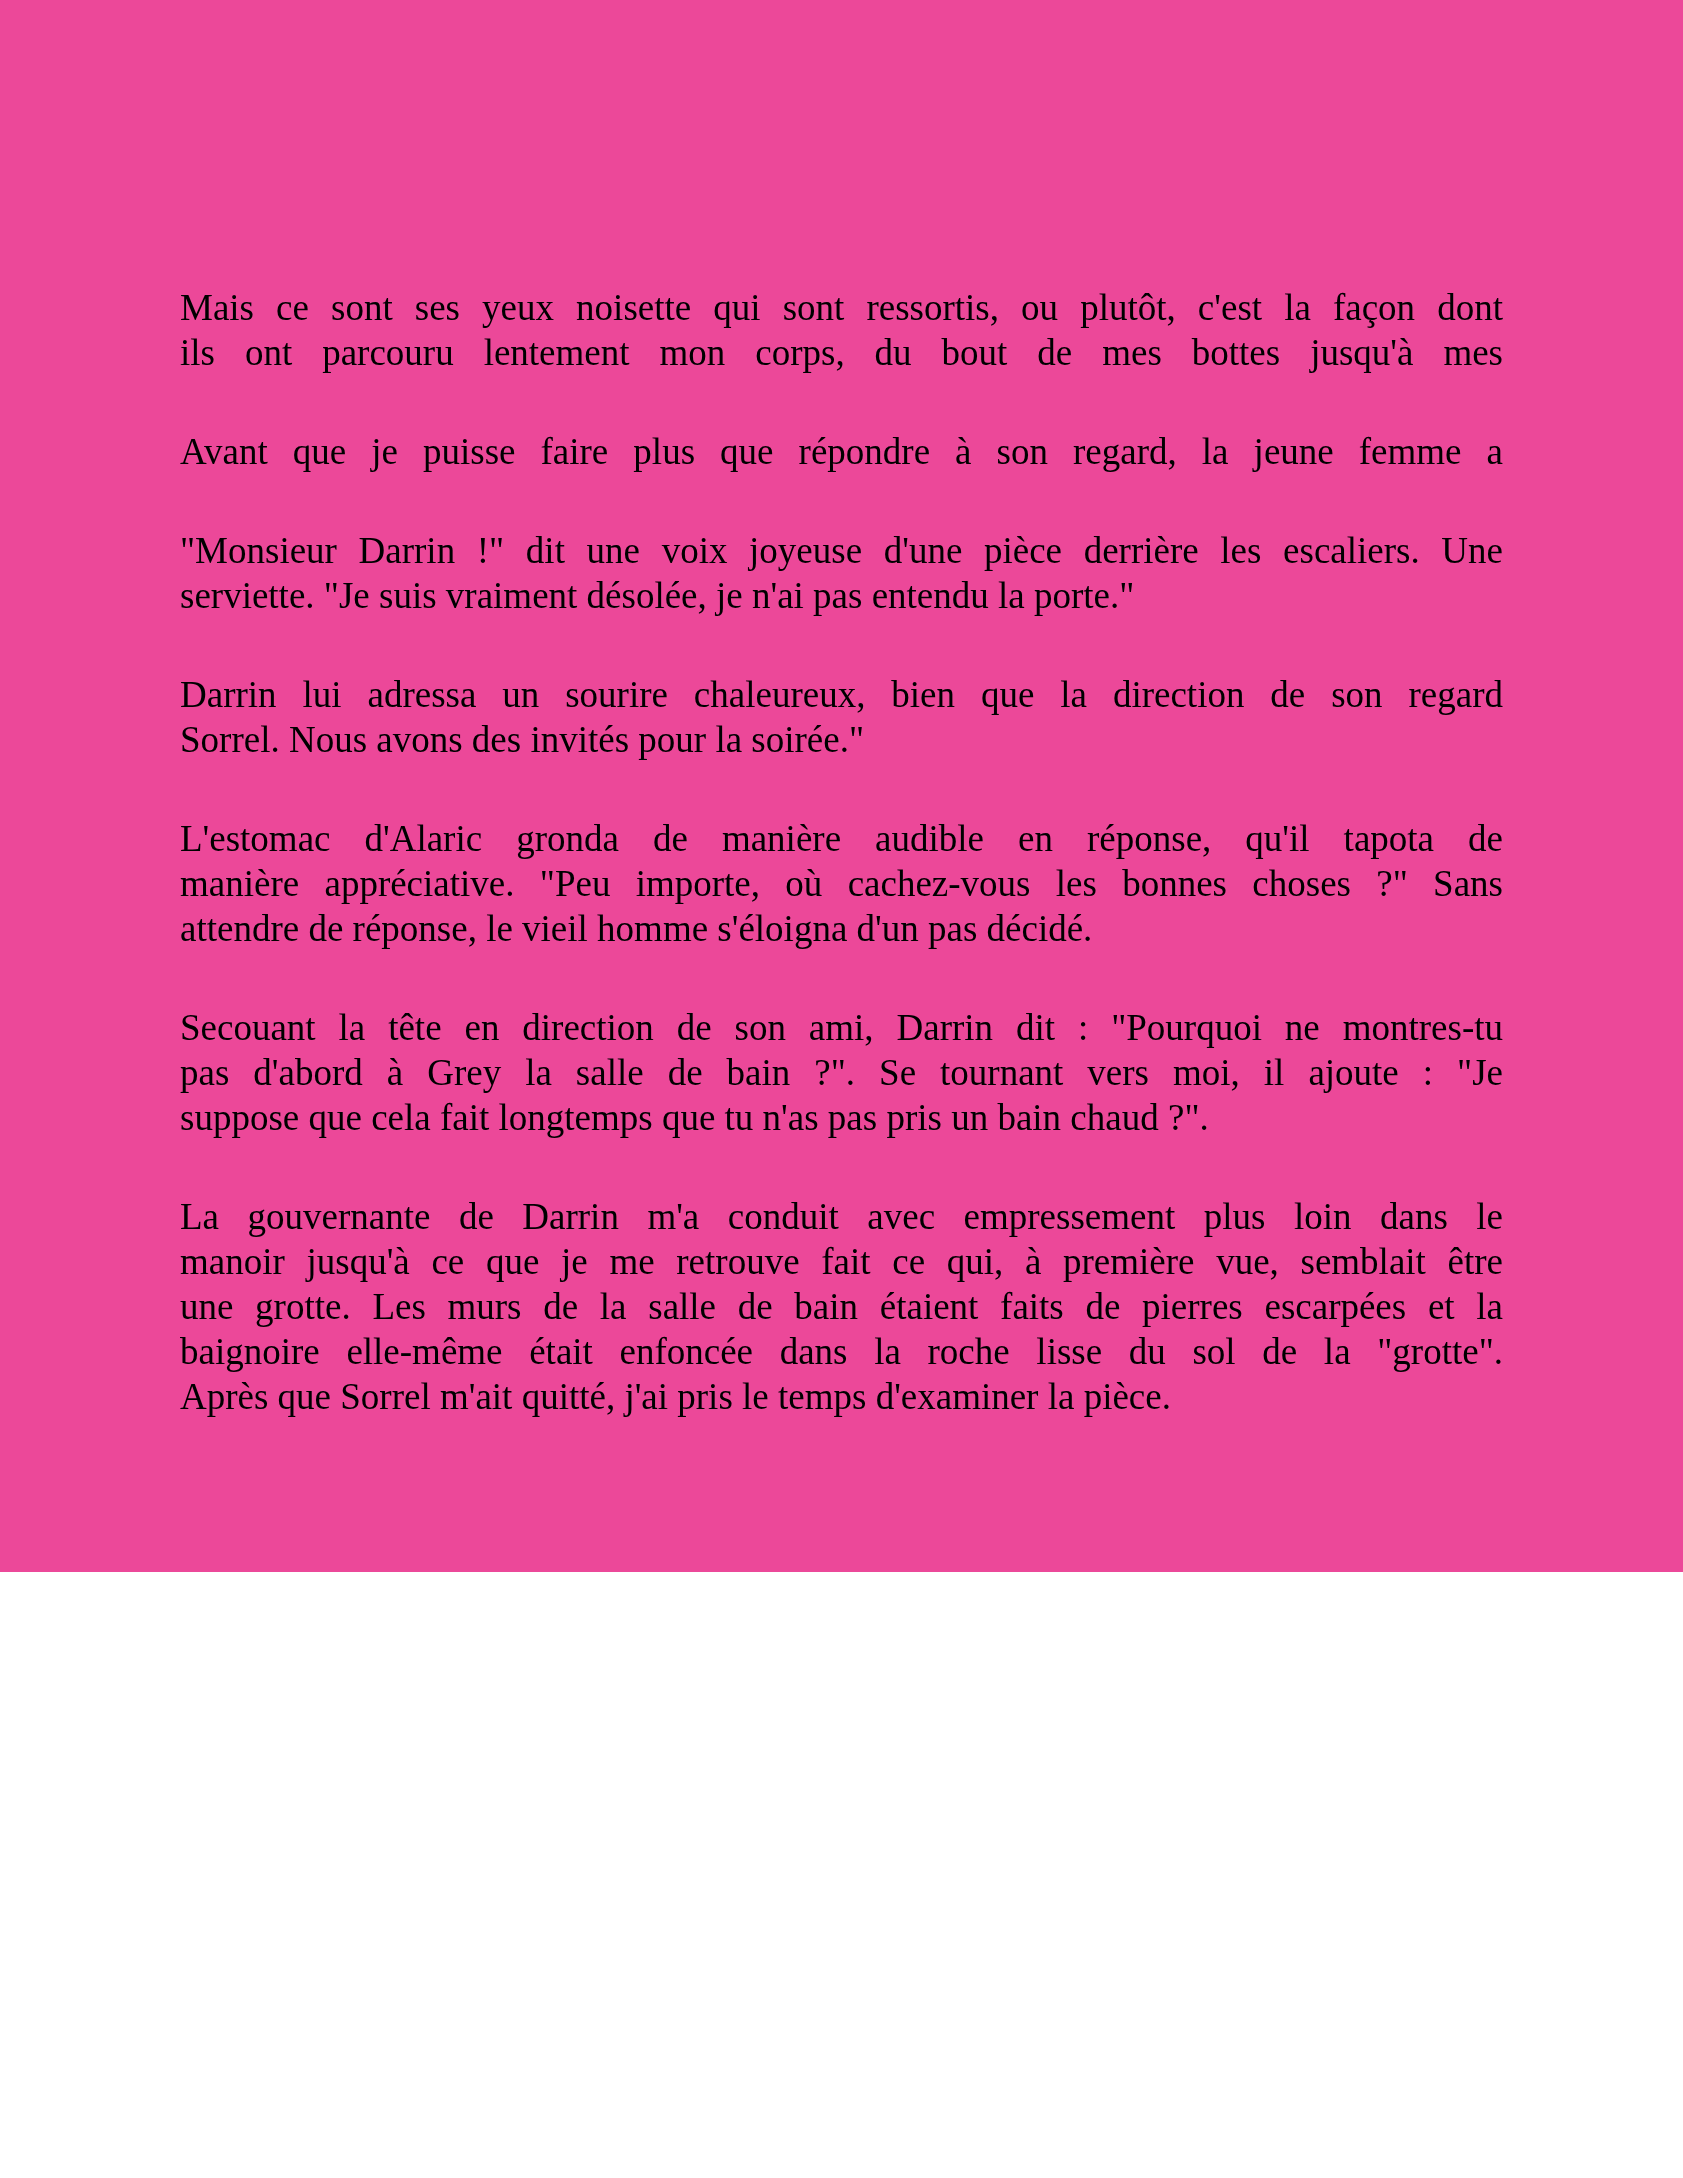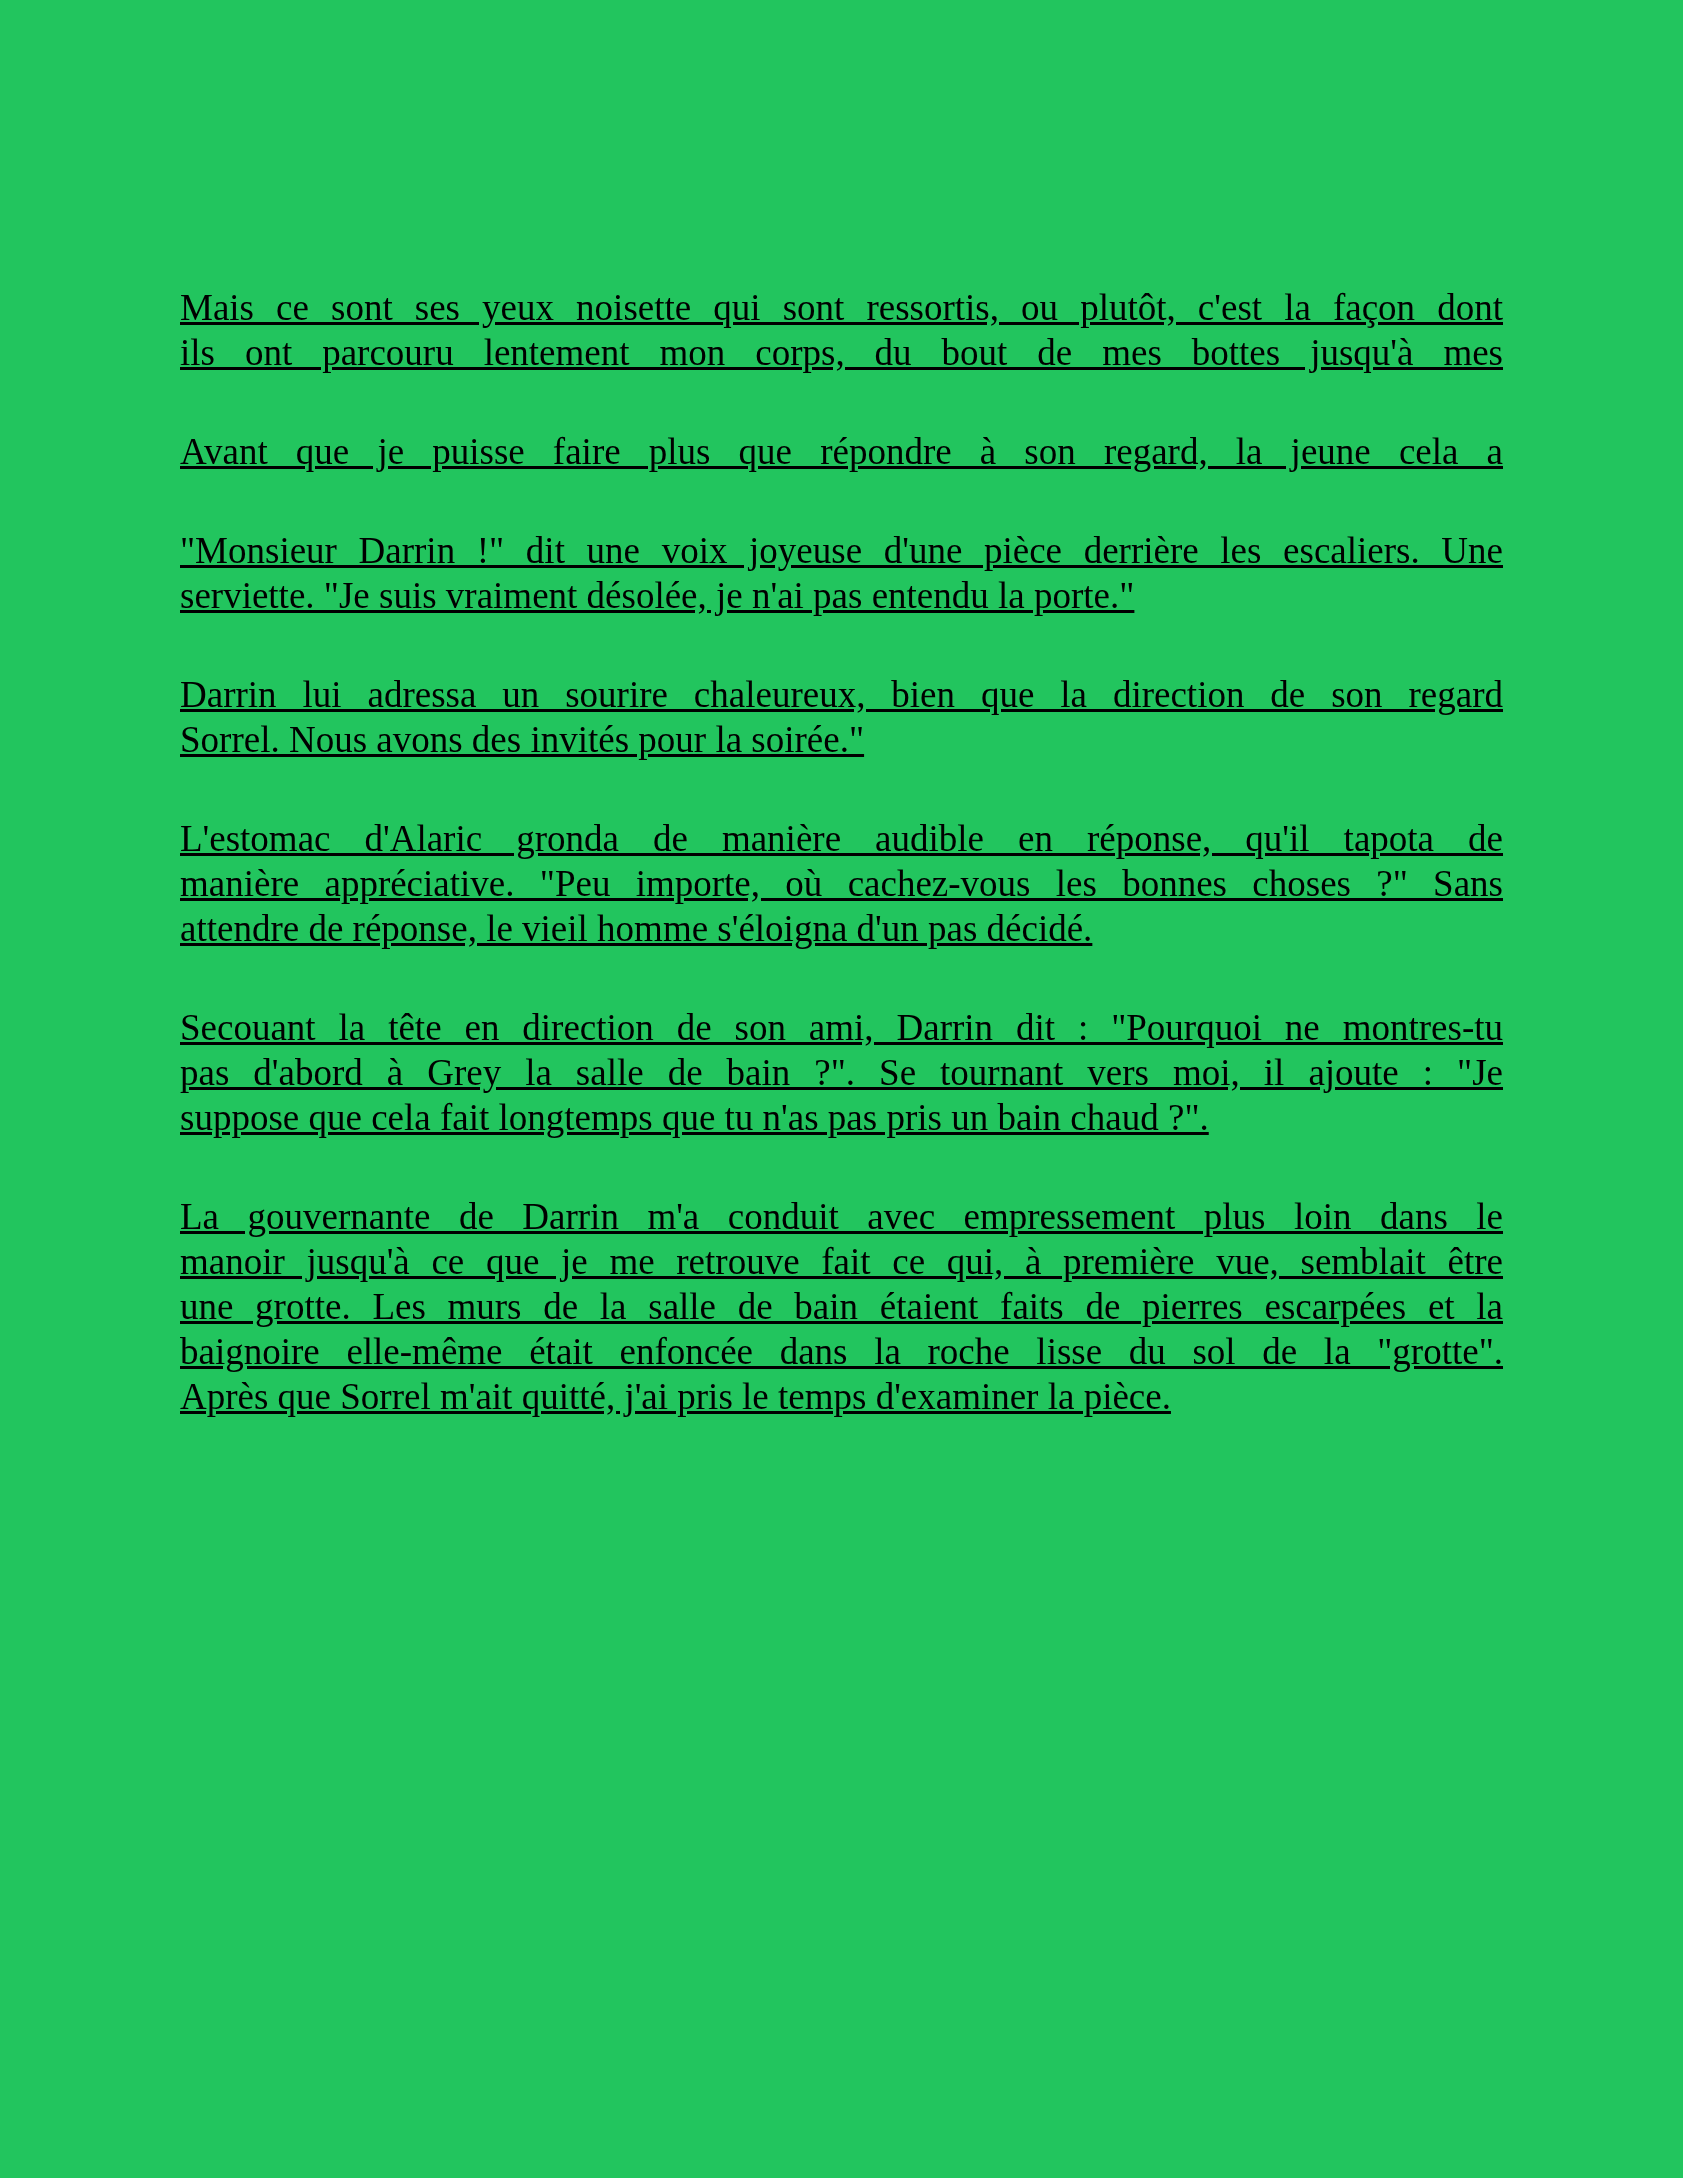--- a/index.html
+++ b/index.html
@@ -8,28 +8,27 @@
     background: #ffffff;
   }
   body {
     width: 1683px;
     height: 2178px;
     overflow: hidden;
   }
   .page {
     box-sizing: border-box;
     width: 1683px;
-    height: 2178px;
+    height: 1572px;
     padding: 285px 180px 0 180px;
-    background: #22c55e;
+    background: #ec4899;
     color: #000000;
     font-family: "Liberation Serif", "DejaVu Serif", serif;
     font-size: 37px;
     line-height: 45px;
-    text-decoration: underline;
   }
   .paragraph {
     margin: 0 0 54px 0;
   }
   .line {
     text-align: justify;
     text-align-last: justify;
     white-space: normal;
     overflow: hidden;
     height: 45px;
@@ -41,21 +40,21 @@
 </head>
 <body>
 
 <div class="page">
   <div id="text-body">
       <div class="paragraph">
         <div class="line">Mais ce sont ses yeux noisette qui sont ressortis, ou plutôt, c'est la façon dont</div>
         <div class="line">ils ont parcouru lentement mon corps, du bout de mes bottes jusqu'à mes</div>
       </div>
       <div class="paragraph">
-        <div class="line">Avant que je puisse faire plus que répondre à son regard, la jeune cela a</div>
+        <div class="line">Avant que je puisse faire plus que répondre à son regard, la jeune femme a</div>
       </div>
       <div class="paragraph">
         <div class="line">"Monsieur Darrin !" dit une voix joyeuse d'une pièce derrière les escaliers. Une</div>
         <div class="line last">serviette. "Je suis vraiment désolée, je n'ai pas entendu la porte."</div>
       </div>
       <div class="paragraph">
         <div class="line">Darrin lui adressa un sourire chaleureux, bien que la direction de son regard</div>
         <div class="line last">Sorrel. Nous avons des invités pour la soirée."</div>
       </div>
       <div class="paragraph">

